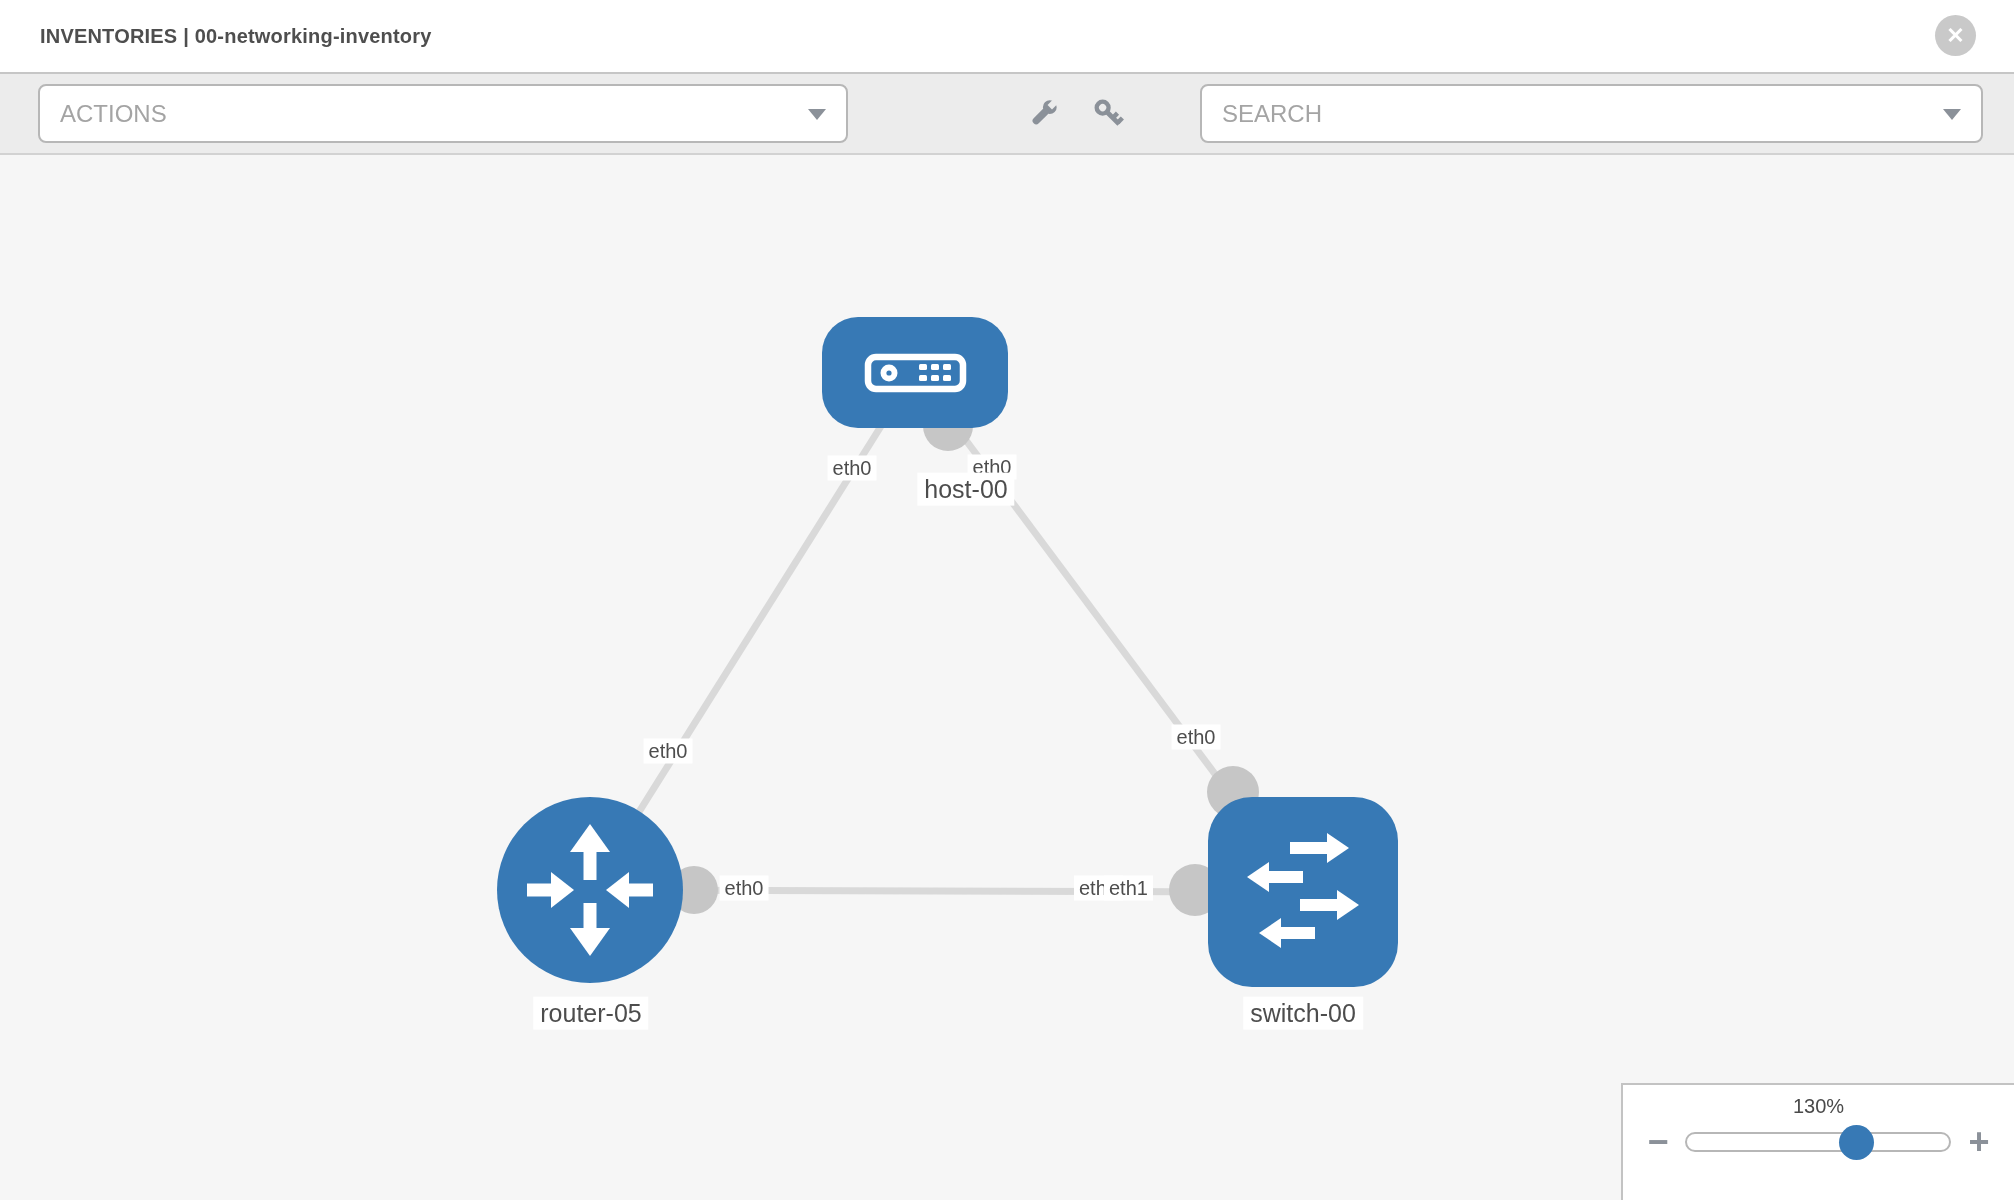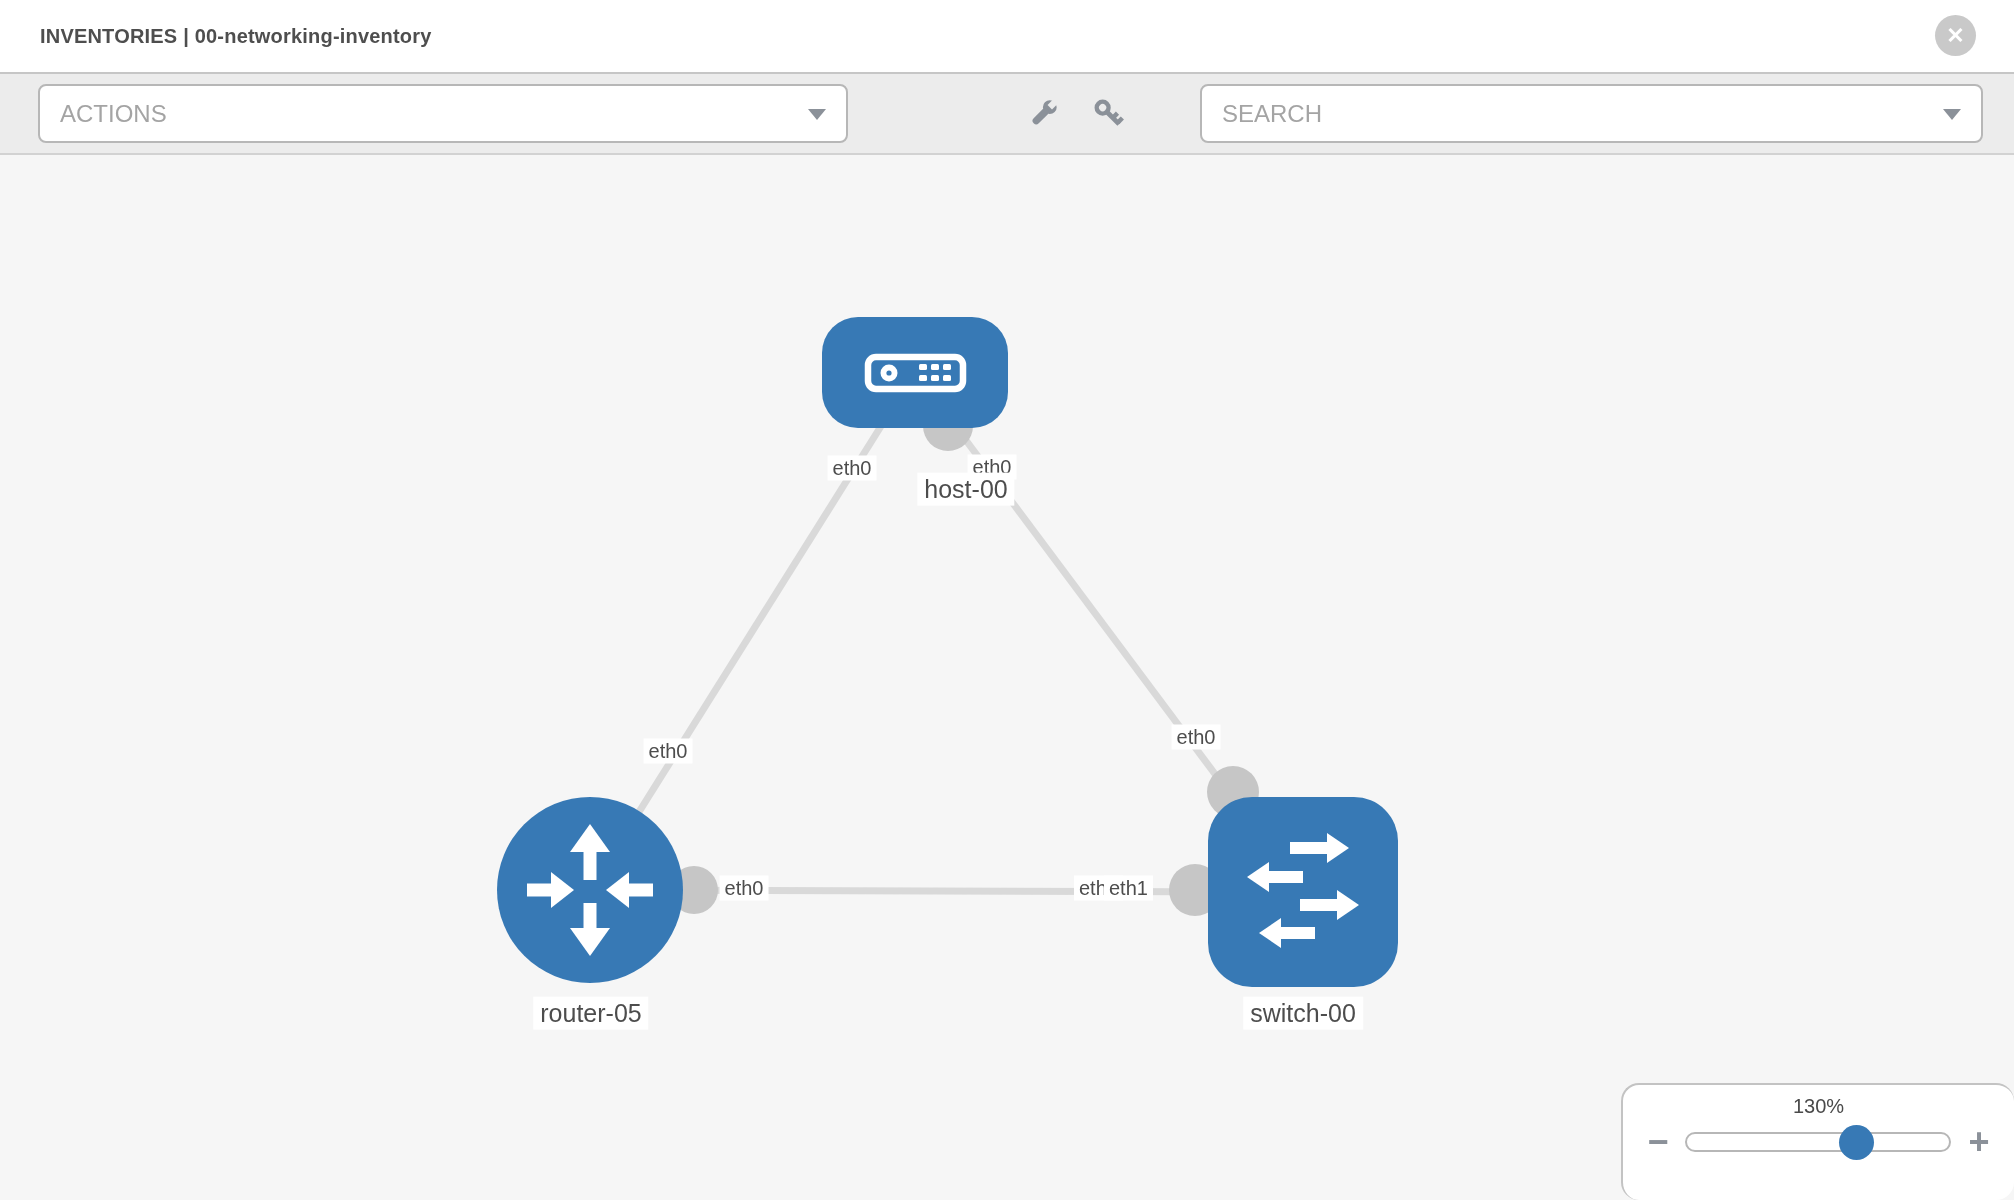--- a/index.html
+++ b/index.html
@@ -53,21 +53,21 @@
   }
   .node-label { font-size:25px; padding:2px 7px; z-index:3; }
   .if-label   { font-size:20px; padding:1px 5px; z-index:2; }
   .if-label.edgeleft { transform:translate(0,-50%); } 
   .z1 { z-index:1; } .z2 { z-index:2; }
 
   
   .zoom-panel {
     position:absolute; right:0; bottom:0; width:393px; height:117px;
     background:#fff; border-top:2px solid #c3c3c3; border-left:2px solid #c3c3c3;
-    z-index:10; display:flex; flex-direction:column; align-items:center;border-radius:18px;
+    z-index:10; display:flex; flex-direction:column; align-items:center;
   }
   .zoom-level { margin-top:10px; font-size:20px; color:#4a4a4a; }
   .zoom-row { display:flex; align-items:center; margin-top:10px; }
   .zoom-btn { color:#8b9199; font-size:36px; font-weight:bold; line-height:28px; cursor:pointer; user-select:none; }
   .zoom-btn.minus { margin-right:16px; }
   .zoom-btn.plus  { margin-left:18px; }
   .zoom-track {
     position:relative; width:266px; height:20px; background:#fff;
     border:2px solid #b7b7b7; border-radius:11px; cursor:pointer;
   }

